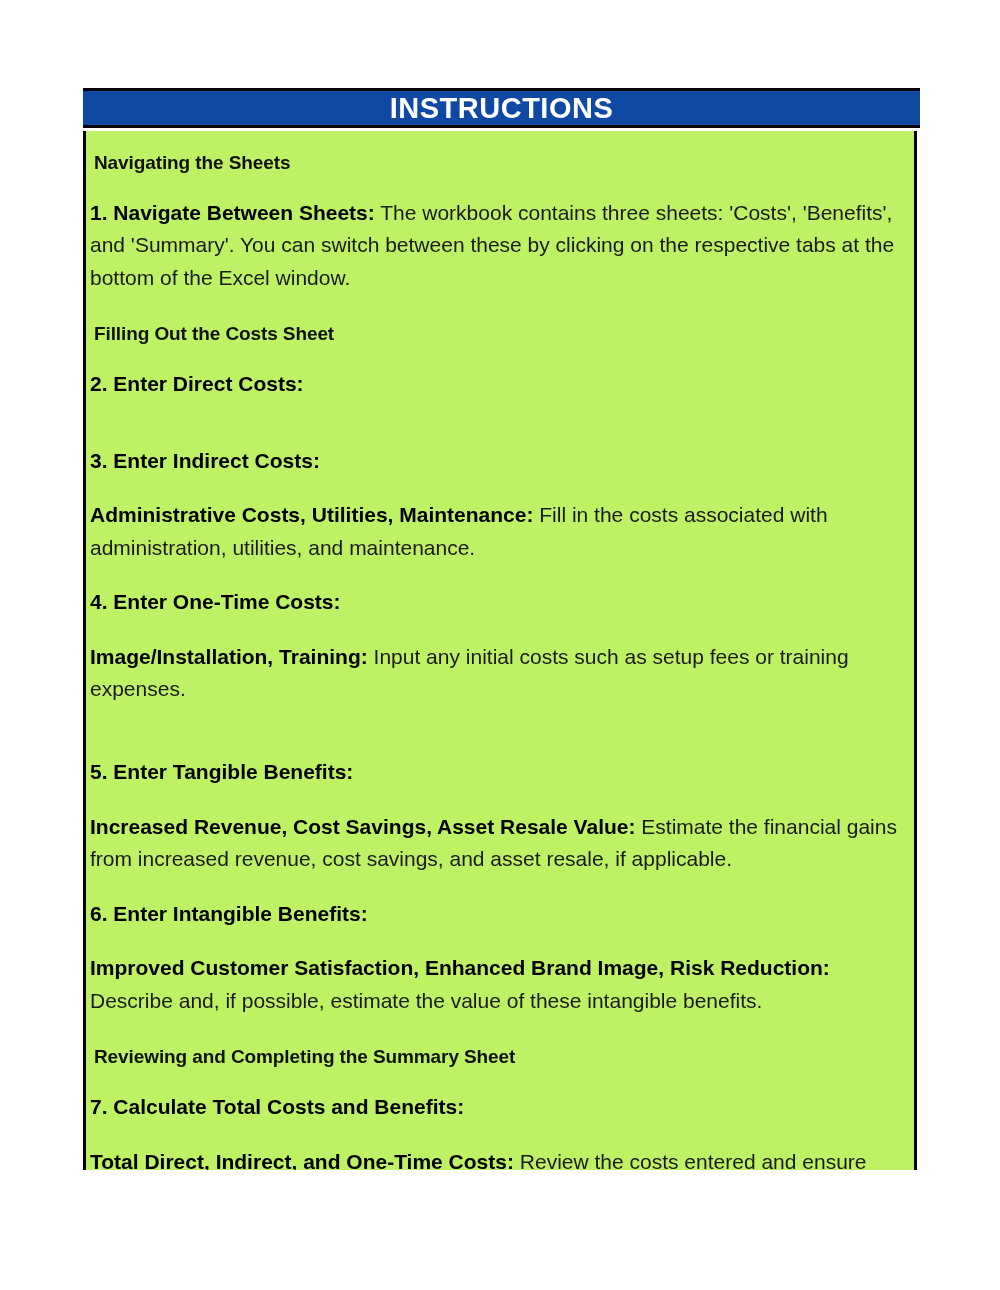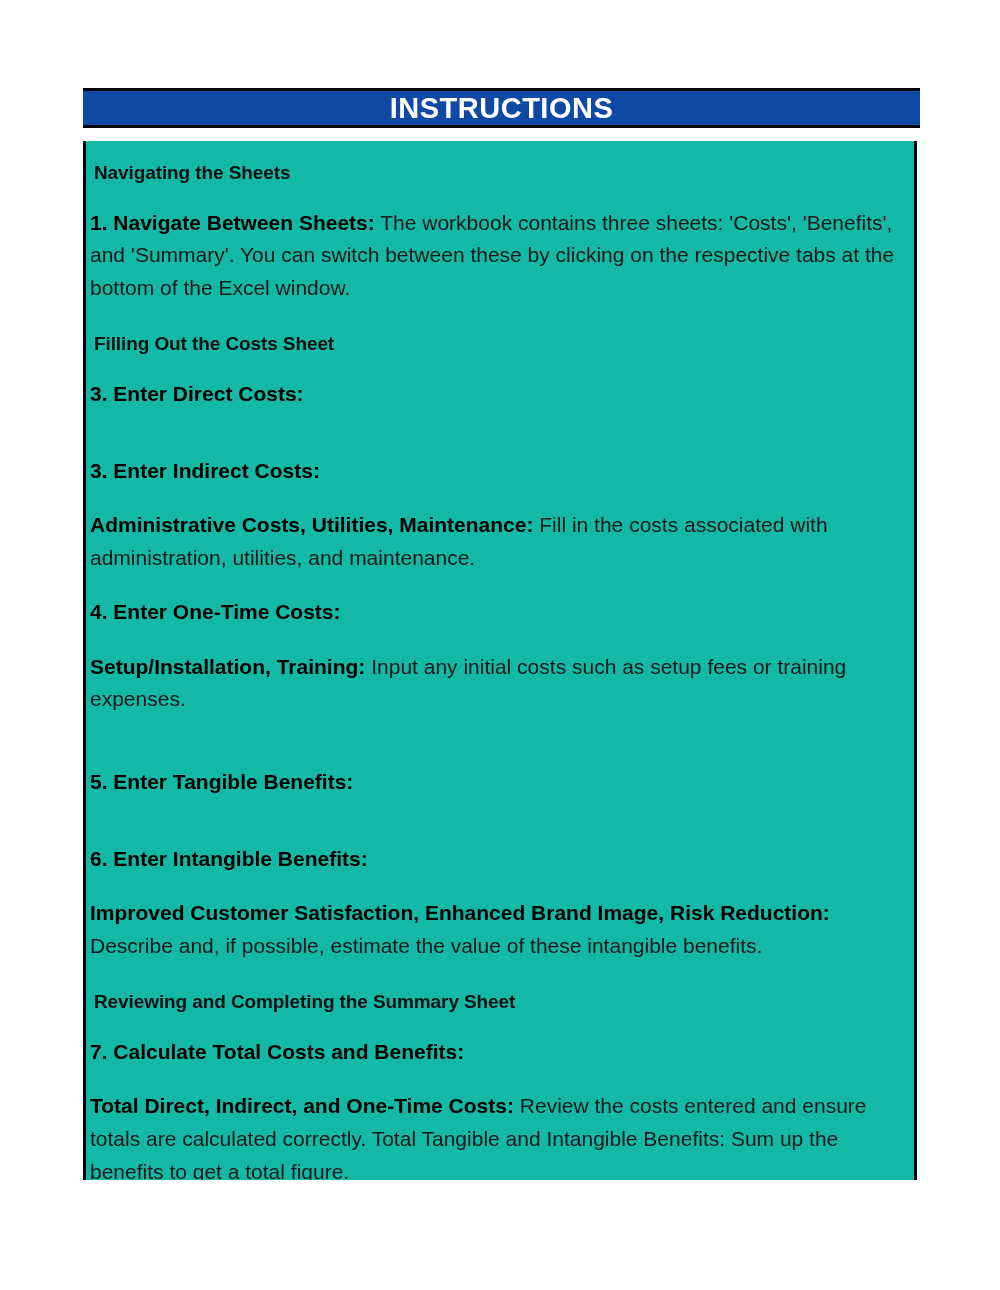--- a/index.html
+++ b/index.html
@@ -46,27 +46,27 @@
     font-weight: bold;
     letter-spacing: 0.5px;
     line-height: 1;
     white-space: nowrap;
   }
 
   
   .content-box {
     position: absolute;
     left: 83px;
-    top: 141px;
+    top: 131px;
     width: 834px;
     height: 1039px;
     border-left: 3px solid #000000;
     border-right: 3px solid #000000;
     box-sizing: border-box;
-    background: #14b8a6;
+    background: #bef264;
     overflow: hidden;
   }
   .content-inner {
     padding: 20px 0 0 0;
   }
 
   h2.section-heading {
     margin: 0;
     padding: 0 6px 0 8px;
     font-size: 19px;
@@ -102,34 +102,35 @@
   </div>
 
   <div class="content-box">
     <div class="content-inner" id="content-inner">
         <h2 class="section-heading">Navigating the Sheets</h2>
         <div class="gap-md"></div>
         <p class="para"><b>1. Navigate Between Sheets:</b><span> The workbook contains three sheets: 'Costs', 'Benefits', and 'Summary'. You can switch between these by clicking on the respective tabs at the bottom of the Excel window.</span></p>
         <div class="gap-lg"></div>
         <h2 class="section-heading">Filling Out the Costs Sheet</h2>
         <div class="gap-md"></div>
-        <p class="para"><b>3. Enter Direct Costs:</b><span></span></p>
+        <p class="para"><b>2. Enter Direct Costs:</b><span></span></p>
         <div class="gap-md"></div>
         <div class="gap-md"></div>
         <p class="para"><b>3. Enter Indirect Costs:</b><span></span></p>
         <div class="gap-md"></div>
         <p class="para"><b>Administrative Costs, Utilities, Maintenance:</b><span> Fill in the costs associated with administration, utilities, and maintenance.</span></p>
         <div class="gap-md"></div>
         <p class="para"><b>4. Enter One-Time Costs:</b><span></span></p>
         <div class="gap-md"></div>
-        <p class="para"><b>Setup/Installation, Training:</b><span> Input any initial costs such as setup fees or training expenses.</span></p>
+        <p class="para"><b>Image/Installation, Training:</b><span> Input any initial costs such as setup fees or training expenses.</span></p>
         <div class="gap-lg"></div>
         <div class="gap-md"></div>
         <p class="para"><b>5. Enter Tangible Benefits:</b><span></span></p>
         <div class="gap-md"></div>
+        <p class="para"><b>Increased Revenue, Cost Savings, Asset Resale Value:</b><span> Estimate the financial gains from increased revenue, cost savings, and asset resale, if applicable.</span></p>
         <div class="gap-md"></div>
         <p class="para"><b>6. Enter Intangible Benefits:</b><span></span></p>
         <div class="gap-md"></div>
         <p class="para"><b>Improved Customer Satisfaction, Enhanced Brand Image, Risk Reduction:</b><span> Describe and, if possible, estimate the value of these intangible benefits.</span></p>
         <div class="gap-lg"></div>
         <h2 class="section-heading">Reviewing and Completing the Summary Sheet</h2>
         <div class="gap-md"></div>
         <p class="para"><b>7. Calculate Total Costs and Benefits:</b><span></span></p>
         <div class="gap-md"></div>
         <p class="para"><b>Total Direct, Indirect, and One-Time Costs:</b><span> Review the costs entered and ensure totals are calculated correctly. Total Tangible and Intangible Benefits: Sum up the benefits to get a total figure.</span></p>

